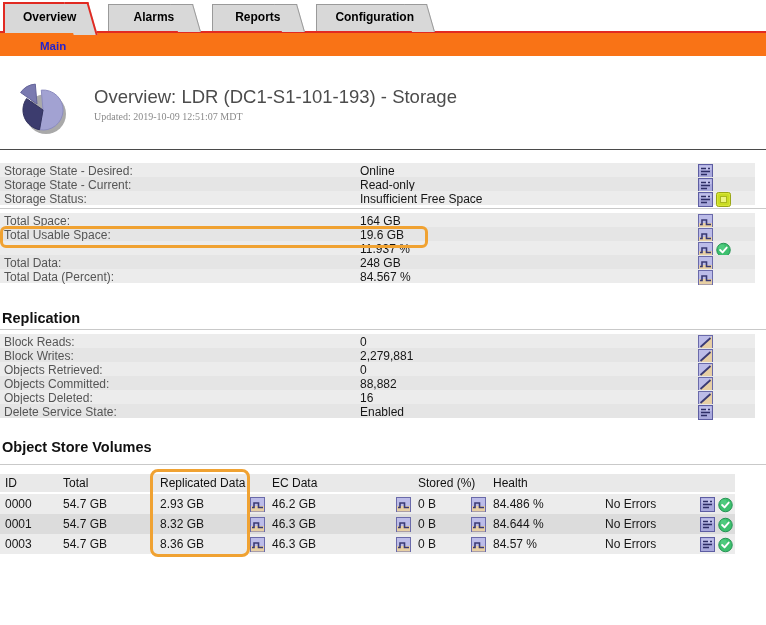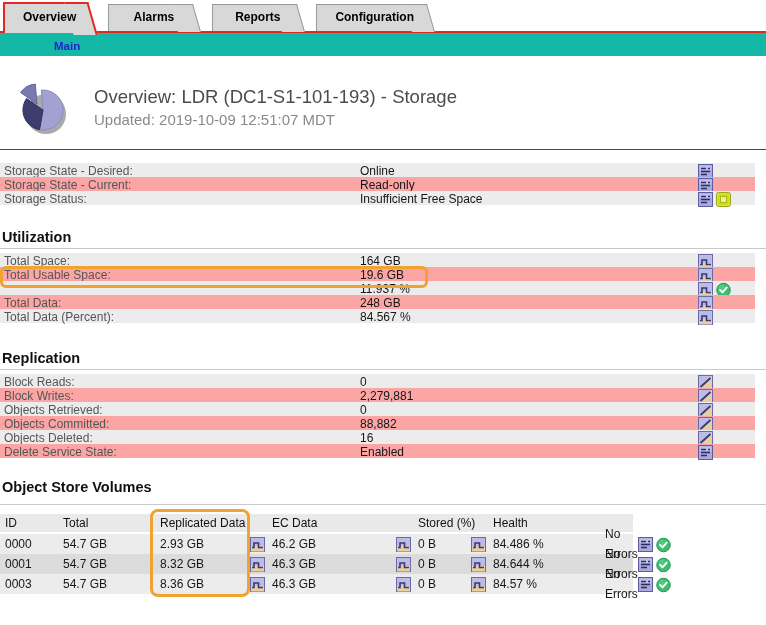--- a/index.html
+++ b/index.html
@@ -15,35 +15,35 @@
          padding:0 6px 0 18px; min-width:78px; text-align:center;
          font-size:12px; font-weight:bold; color:#000000; cursor:pointer; z-index:2; }
   .tab::after { content:""; position:absolute; right:-11px; top:-1px; width:22px; height:27px;
          background:#d8d8d8; border-top:1px solid #9a9a9a; border-right:1px solid #9a9a9a;
          transform:skewX(16deg); z-index:-1; }
   .tab.active { height:31px; line-height:27px; margin-bottom:0; z-index:3;
          border-top:2px solid #e12a22; border-left:2px solid #e12a22; }
   .tab.active::after { height:31px; top:-2px; border-top:2px solid #e12a22; border-right:2px solid #e12a22; }
   .tab span { position:relative; z-index:2; }
 
-  .mainbar { height:23px; line-height:23px; background:#14b8a6; padding-left:54px; }
+  .mainbar { height:23px; line-height:23px; background:#f97316; padding-left:40px; }
   .mainbar a { color:#2424cc; font-size:11.5px; font-weight:bold; text-decoration:none; cursor:pointer; }
 
   
   .pagehead { display:flex; align-items:flex-start; margin:21px 0 0 12px; height:58px; }
   .pagehead .pie { width:58px; height:58px; flex:0 0 58px; }
   .pagehead .titles { margin-left:24px; padding-top:9px; }
   .page-title { font-size:18.5px; color:#4c4c4c; }
-  .page-updated { font-size:15px; color:#8a8a8a; margin-top:3px; }
+  .page-updated { font-size:10px; color:#8a8a8a; margin-top:3px;font-family:Liberation Serif, serif; }
   .page-divider { border-top:1px solid #4a4a4a; margin-top:14px; }
 
   
   .kv-rows { position:relative; width:755px; }
   .kv-row { position:relative; height:14px; line-height:16px; font-size:12px; background:#ececec; }
-  .kv-row.alt { background:#fca5a5;padding-left:20px; }
+  .kv-row.alt { background:#e5e5e5;padding-left:20px; }
   .kv-label { position:absolute; left:4px; color:#555; }
   .kv-value { position:absolute; left:360px; color:#161616; }
   .kv-icons { position:absolute; left:698px; top:0; height:16px; display:flex; align-items:center; gap:3px; }
   .icon { display:inline-flex; width:15px; height:15px; cursor:default; }
   .kv-icons .icon svg, .cell-icons .icon svg { display:block; }
 
   .section-storage { margin-top:13px; }
   .section-title { font-size:14.5px; font-weight:bold; color:#111; margin-left:2px; }
   .t-util  { margin-top:24px; }
   .t-repl  { margin-top:27px; }
@@ -51,21 +51,21 @@
   .section-rule { border-top:1px solid #c9c9c9; margin-top:3px; }
   .rule-util, .rule-repl { margin-bottom:4px; }
   .rule-osv { margin-top:9px; margin-bottom:0; }
 
   
   .hl-box { position:absolute; border:3px solid #f0a232; border-radius:6px; pointer-events:none; z-index:5; }
   .hl-usable { left:0; top:13px; width:428px; height:22px; }
   .hl-available { left:150px; top:-5px; width:100px; height:88px; border-radius:8px; }
 
   
-  .osv-table { position:relative; width:633px; margin-top:9px; font-size:12px; }
+  .osv-table { position:relative; width:735px; margin-top:9px; font-size:12px; }
   .thead, .tr { display:grid; grid-template-columns:58px 97px 112px 146px 75px 112px 1fr; }
   .thead { height:18px; line-height:18px; background:#e9e9e9; margin-bottom:2px; color:#111; }
   .th { padding-left:5px; }
   .tr { height:20px; background:#ececec; align-items:center; }
   .tr.alt { background:#dcdcdc; }
   .td { position:relative; height:20px; line-height:20px; padding-left:5px; display:flex;
         justify-content:space-between; align-items:center; color:#161616; }
   .cell-icons { display:flex; align-items:center; gap:3px; padding-right:2px; }
 </style>
 </head>
@@ -141,21 +141,20 @@
             <svg width="15" height="15" viewBox="0 0 15 15">
               <rect x="0.5" y="0.5" width="14" height="14" rx="2" fill="#d8e637" stroke="#9aa617"></rect>
               <rect x="2" y="2" width="11" height="11" rx="1.5" fill="#cadc23"></rect>
               <rect x="4.5" y="4.5" width="6" height="6" fill="#eef582" stroke="#aab81e"></rect>
             </svg>
           </span>
         </span>
       </div>
     </div>
 
-  <div class="section-title t-util">Utilization</div>
   <div class="section-rule rule-util"></div>
   <div class="kv-rows">
     <div class="hl-box hl-usable"></div>
   <div class="kv-row">
         <span class="kv-label">Total Space:</span>
         <span class="kv-value">164 GB</span>
         <span class="kv-icons">
           <span class="icon">
             <svg width="15" height="15" viewBox="0 0 15 15">
               <rect x="0.5" y="0.5" width="14" height="14" fill="#bcbce8" stroke="#6a6aaa"></rect>

